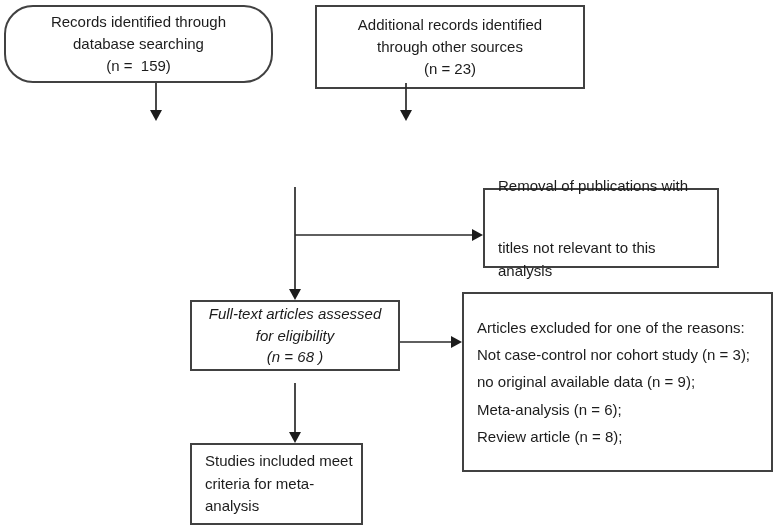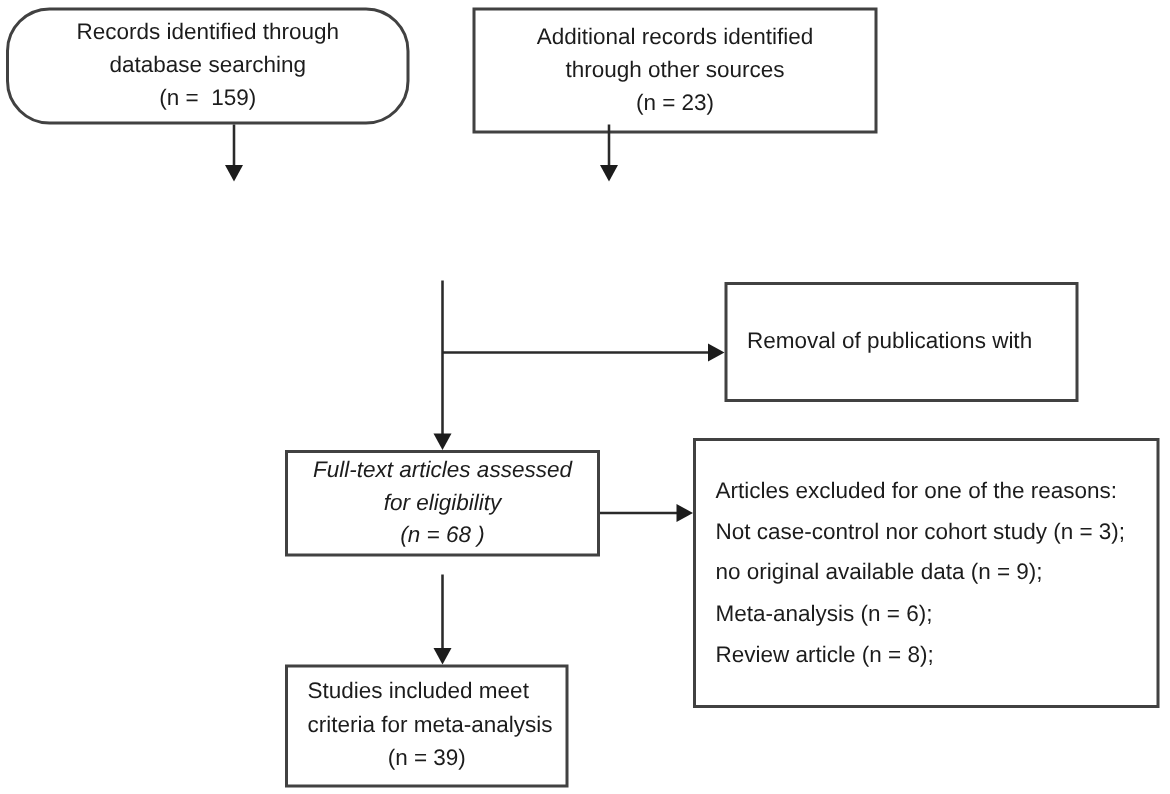--- a/index.html
+++ b/index.html
@@ -31,21 +31,21 @@
     white-space: pre-wrap;
     text-align: center;
   }
   
   #b1 { left: 4px;   top: 5px;   width: 269px; height: 78px; border-radius: 29px; }
   #b2 { left: 315px; top: 5px;   width: 270px; height: 84px; }
   #b3 { left: 128px; top: 121px; width: 334px; height: 66px; }
   #b4 { left: 483px; top: 188px; width: 236px; height: 80px; line-height: 1.55; gap: 39px; }
   #b5 { left: 190px; top: 300px; width: 210px; height: 71px; font-style: italic; }
   #b6 { left: 462px; top: 292px; width: 311px; height: 180px; line-height: 1.82; }
-  #b7 { left: 190px; top: 443px; width: 189px; height: 82px; line-height: 1.5; }
+  #b7 { left: 190px; top: 443px; width: 173px; height: 82px; line-height: 1.5; }
   
   #b4 .ln.left, #b6 .ln.left, #b7 .ln.left {
     text-align: left;
     padding-left: 13px;
     padding-right: 6px;
   }
   .arrows {
     position: absolute;
     left: 0;
     top: 0;
@@ -73,40 +73,40 @@
 
   <div class="box" id="b2">
     <div class="ln">Additional records identified</div>
     <div class="ln">through other sources</div>
     <div class="ln">(n = 23)</div>
   </div>
 
 
   <div class="box" id="b4">
     <div class="ln left">Removal of publications with</div>
+    <div class="ln left">titles not relevant to this analysis</div>
   </div>
 
   <div class="box" id="b5">
     <div class="ln">Full-text articles assessed</div>
     <div class="ln">for eligibility</div>
     <div class="ln">(n = 68 )</div>
   </div>
 
   <div class="box" id="b6">
     <div class="ln left">Articles excluded for one of the reasons:</div>
     <div class="ln left">Not case-control nor cohort study (n = 3);</div>
     <div class="ln left">no original available data (n = 9);</div>
     <div class="ln left">Meta-analysis (n = 6);</div>
     <div class="ln left">Review article (n = 8);</div>
   </div>
 
   <div class="box" id="b7">
     <div class="ln left">Studies included meet</div>
     <div class="ln left">criteria for meta-analysis</div>
-    <div class="ln">(n = 39)</div>
   </div>
 
   <svg class="arrows" width="780" height="529" viewBox="0 0 780 529" aria-hidden="true">
 
     <g>
       <line x1="156" y1="83" x2="156" y2="111"></line>
       <polygon points="156,121 150,110 162,110"></polygon>
     </g>
 
     <g>

